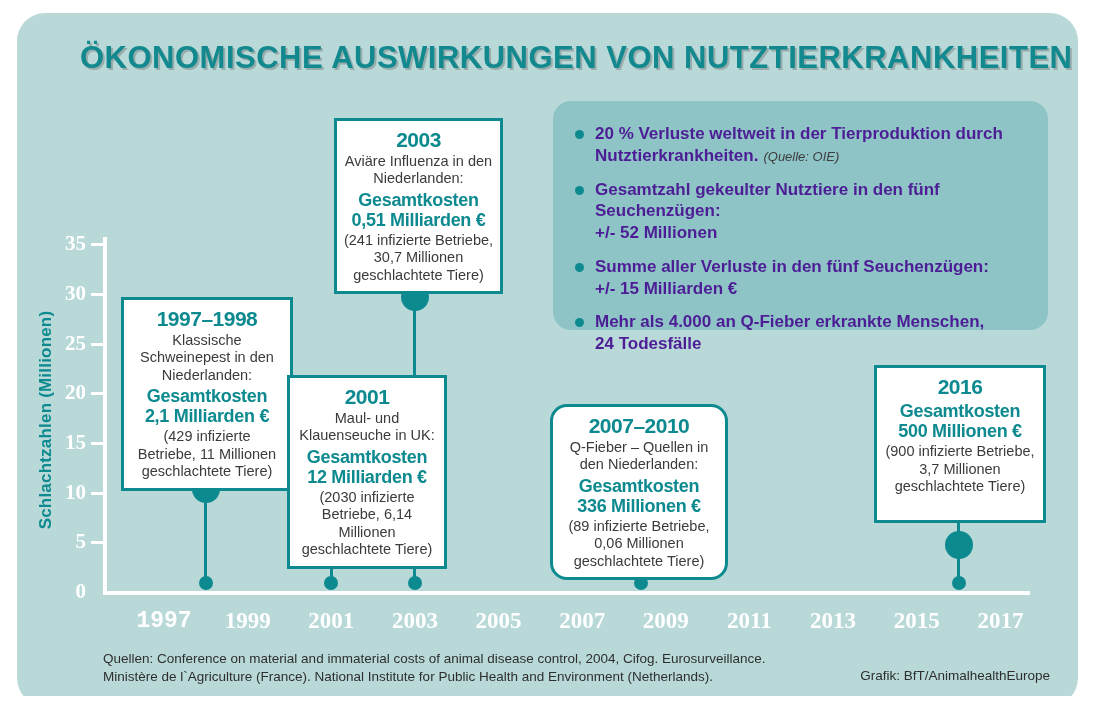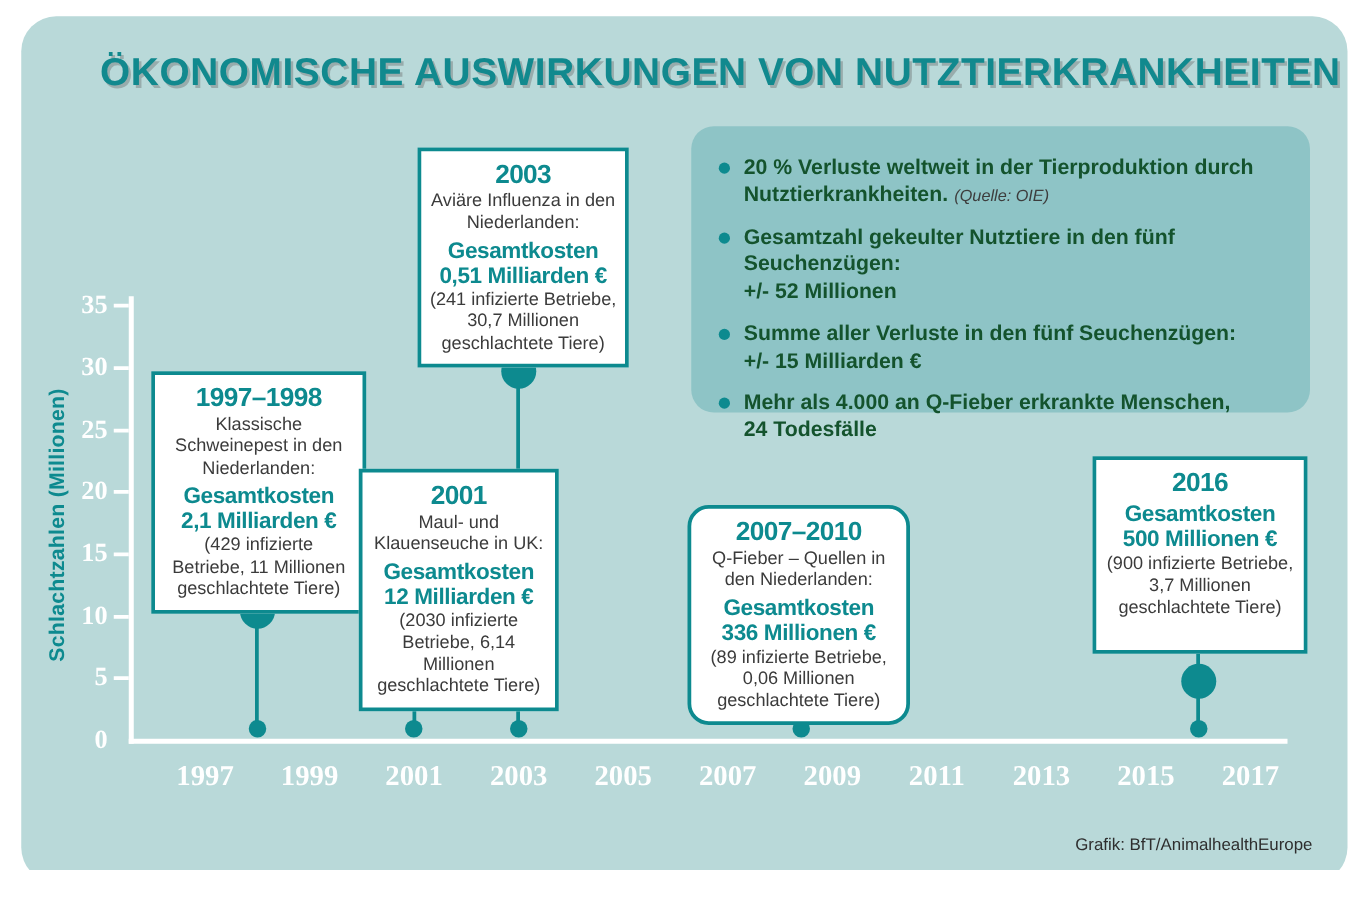--- a/index.html
+++ b/index.html
@@ -11,21 +11,21 @@
          font:bold 31px "Liberation Sans",sans-serif;color:#11898e;
          letter-spacing:.5px;white-space:nowrap;
          text-shadow:2px 2px 0 rgba(100,100,100,.38);}
   
   .info-box{position:absolute;left:553px;top:101px;width:495px;height:229px;
             background:#8ec4c6;border-radius:18px;box-sizing:border-box;
             padding:22px 16px 0 22px;z-index:2;}
   .bullet{display:flex;gap:11px;margin-bottom:12px;}
   .bullet .dot{width:9px;height:9px;border-radius:50%;background:#0d8a8f;
                margin-top:7px;flex:none;}
-  .bullet-text{font:bold 17px/1.28 "Liberation Sans",sans-serif;color:#14532d;
+  .bullet-text{font:bold 17px/1.28 "Liberation Sans",sans-serif;color:#4c1d95;
                white-space:pre-line;}
   .bullet-note{font:italic 13px "Liberation Sans",sans-serif;font-weight:normal;
                color:#3d3d3d;margin-left:5px;}
   
   .axis-y{position:absolute;left:103px;top:237px;width:4px;height:358px;background:#fff;z-index:1;}
   .axis-x{position:absolute;left:103px;top:591px;width:927px;height:4px;background:#fff;z-index:1;}
   .y-title{position:absolute;left:-84px;top:410px;width:260px;text-align:center;
            transform:rotate(-90deg);font:bold 17px "Liberation Sans",sans-serif;
            color:#0d8a8f;letter-spacing:.2px;}
   .ytick-label{position:absolute;width:46px;text-align:right;
@@ -102,21 +102,21 @@
       <div class="ytick-label" style="position: absolute; left: 40px; top: 429.9px;">15</div>
       <div class="ytick-dash" style="position: absolute; left: 91px; top: 441.9px;"></div>
       <div class="ytick-label" style="position: absolute; left: 40px; top: 380.2px;">20</div>
       <div class="ytick-dash" style="position: absolute; left: 91px; top: 392.2px;"></div>
       <div class="ytick-label" style="position: absolute; left: 40px; top: 330.5px;">25</div>
       <div class="ytick-dash" style="position: absolute; left: 91px; top: 342.5px;"></div>
       <div class="ytick-label" style="position: absolute; left: 40px; top: 280.8px;">30</div>
       <div class="ytick-dash" style="position: absolute; left: 91px; top: 292.8px;"></div>
       <div class="ytick-label" style="position: absolute; left: 40px; top: 231.1px;">35</div>
       <div class="ytick-dash" style="position: absolute; left: 91px; top: 243.1px;"></div>
-      <div class="xtick-label" style="position: absolute; left: 122px; top: 608px;">1997</div>
+      <div class="xtick-label" style="position: absolute; left: 122px; top: 608px; font-family: Liberation Mono, monospace;">1997</div>
       <div class="xtick-label" style="position: absolute; left: 205.64px; top: 608px;">1999</div>
       <div class="xtick-label" style="position: absolute; left: 289.28px; top: 608px;">2001</div>
       <div class="xtick-label" style="position: absolute; left: 372.92px; top: 608px;">2003</div>
       <div class="xtick-label" style="position: absolute; left: 456.56px; top: 608px;">2005</div>
       <div class="xtick-label" style="position: absolute; left: 540.2px; top: 608px;">2007</div>
       <div class="xtick-label" style="position: absolute; left: 623.84px; top: 608px;">2009</div>
       <div class="xtick-label" style="position: absolute; left: 707.48px; top: 608px;">2011</div>
       <div class="xtick-label" style="position: absolute; left: 791.12px; top: 608px;">2013</div>
       <div class="xtick-label" style="position: absolute; left: 874.76px; top: 608px;">2015</div>
       <div class="xtick-label" style="position: absolute; left: 958.4px; top: 608px;">2017</div>
@@ -192,15 +192,17 @@
     <div class="ev-year">2016</div>
     <div class="ev-cost">
       <div>Gesamtkosten</div>
       <div>500 Millionen €</div>
     </div>
     <div class="ev-details">(900 infizierte Betriebe,
 3,7 Millionen
 geschlachtete Tiere)</div>
   </div>
 
+  <div class="src">Quellen: Conference on material and immaterial costs of animal disease control, 2004, Cifog. Eurosurveillance.
+Ministère de l`Agriculture (France). National Institute for Public Health and Environment (Netherlands).</div>
   <div class="credit">Grafik: BfT/AnimalhealthEurope</div>
   <div class="corner-frag"></div>
 </div>
 
 </body></html>

